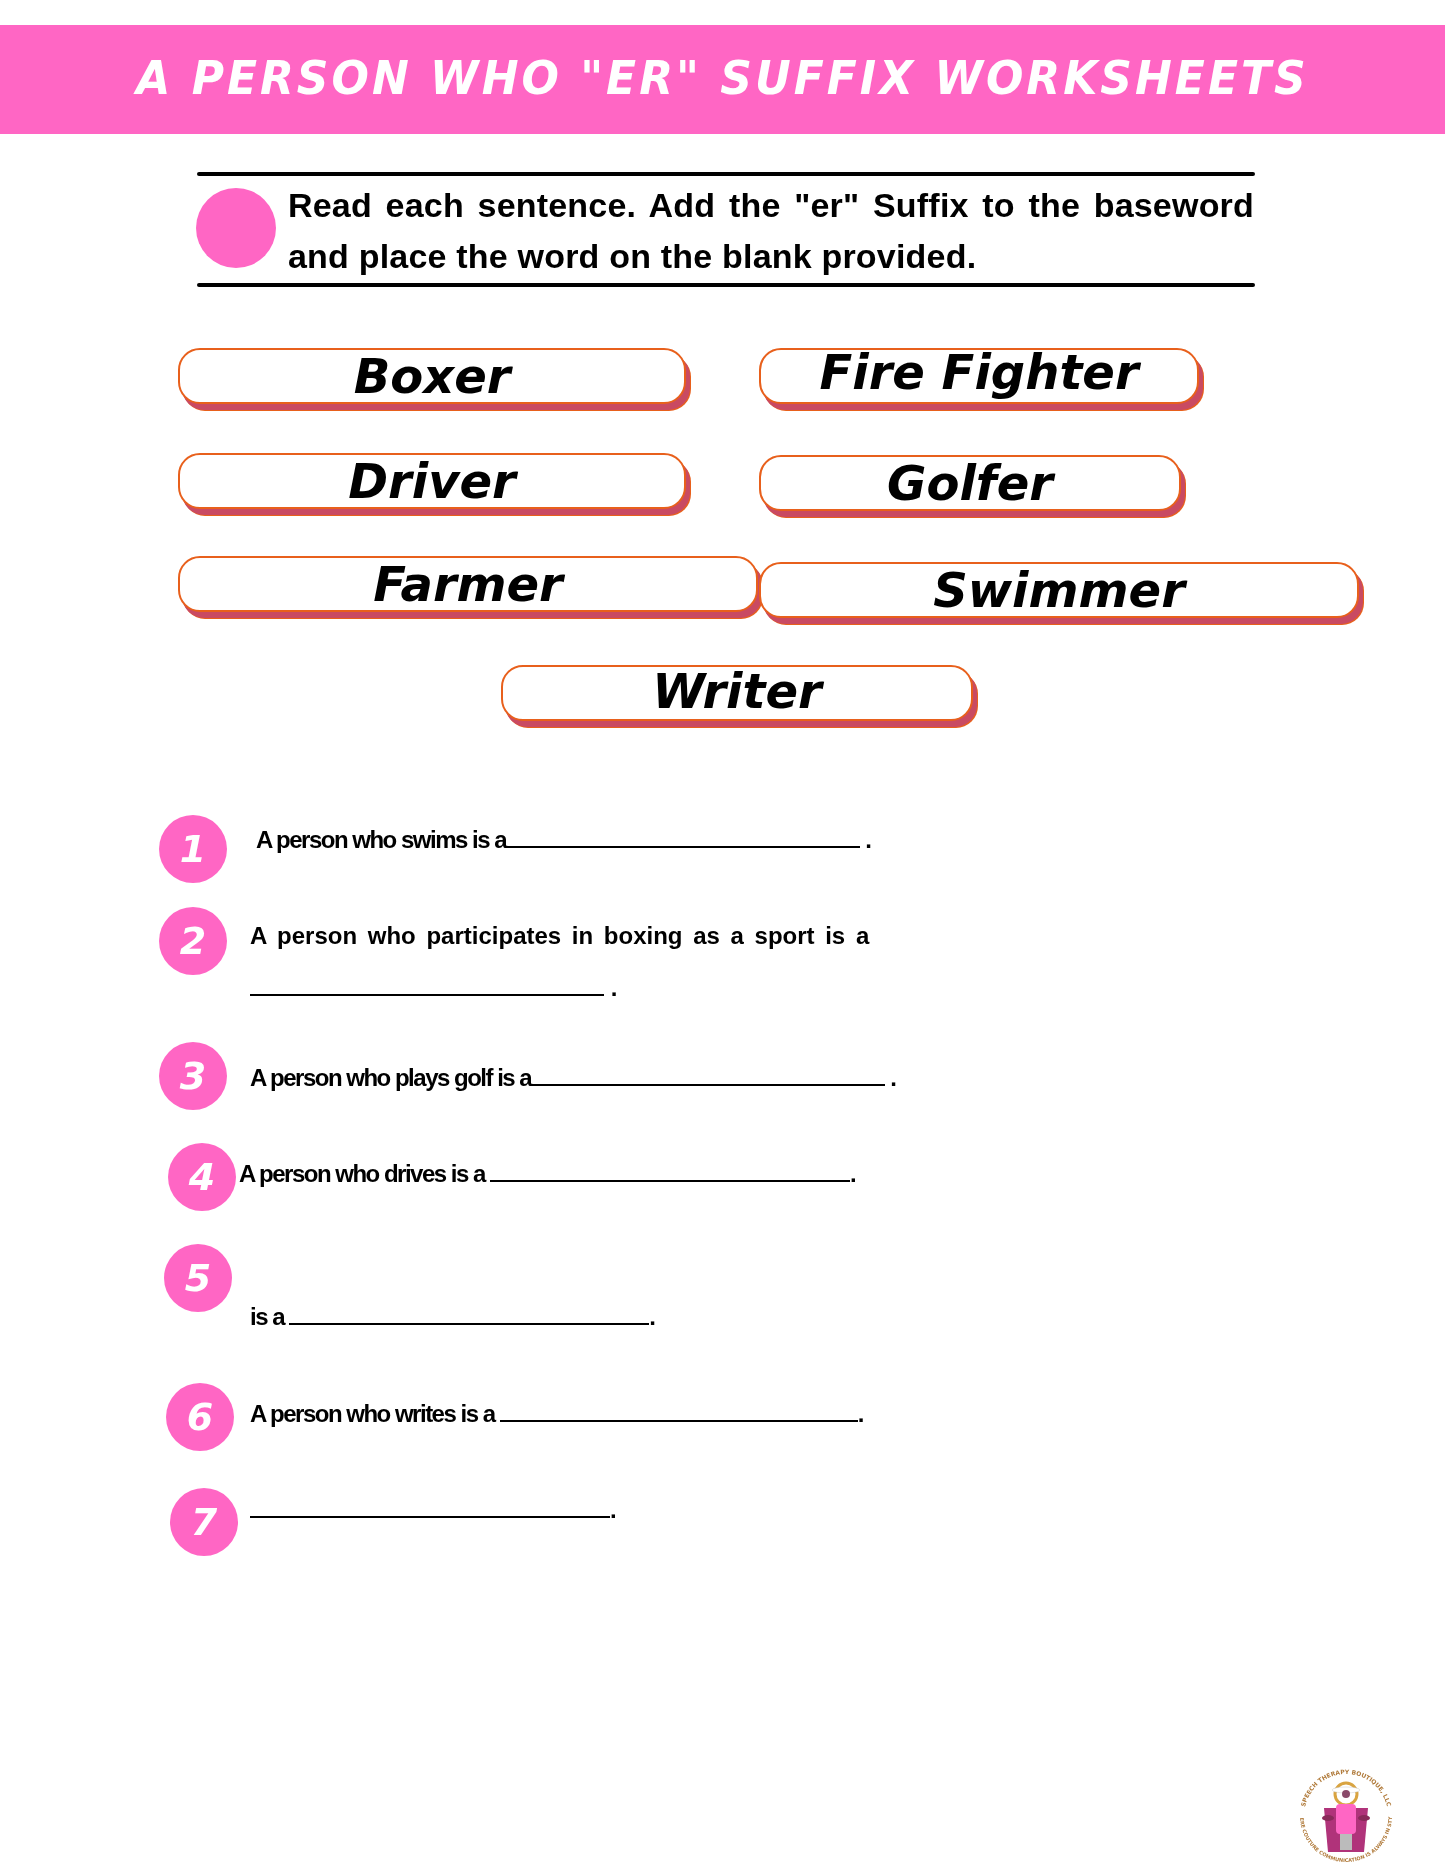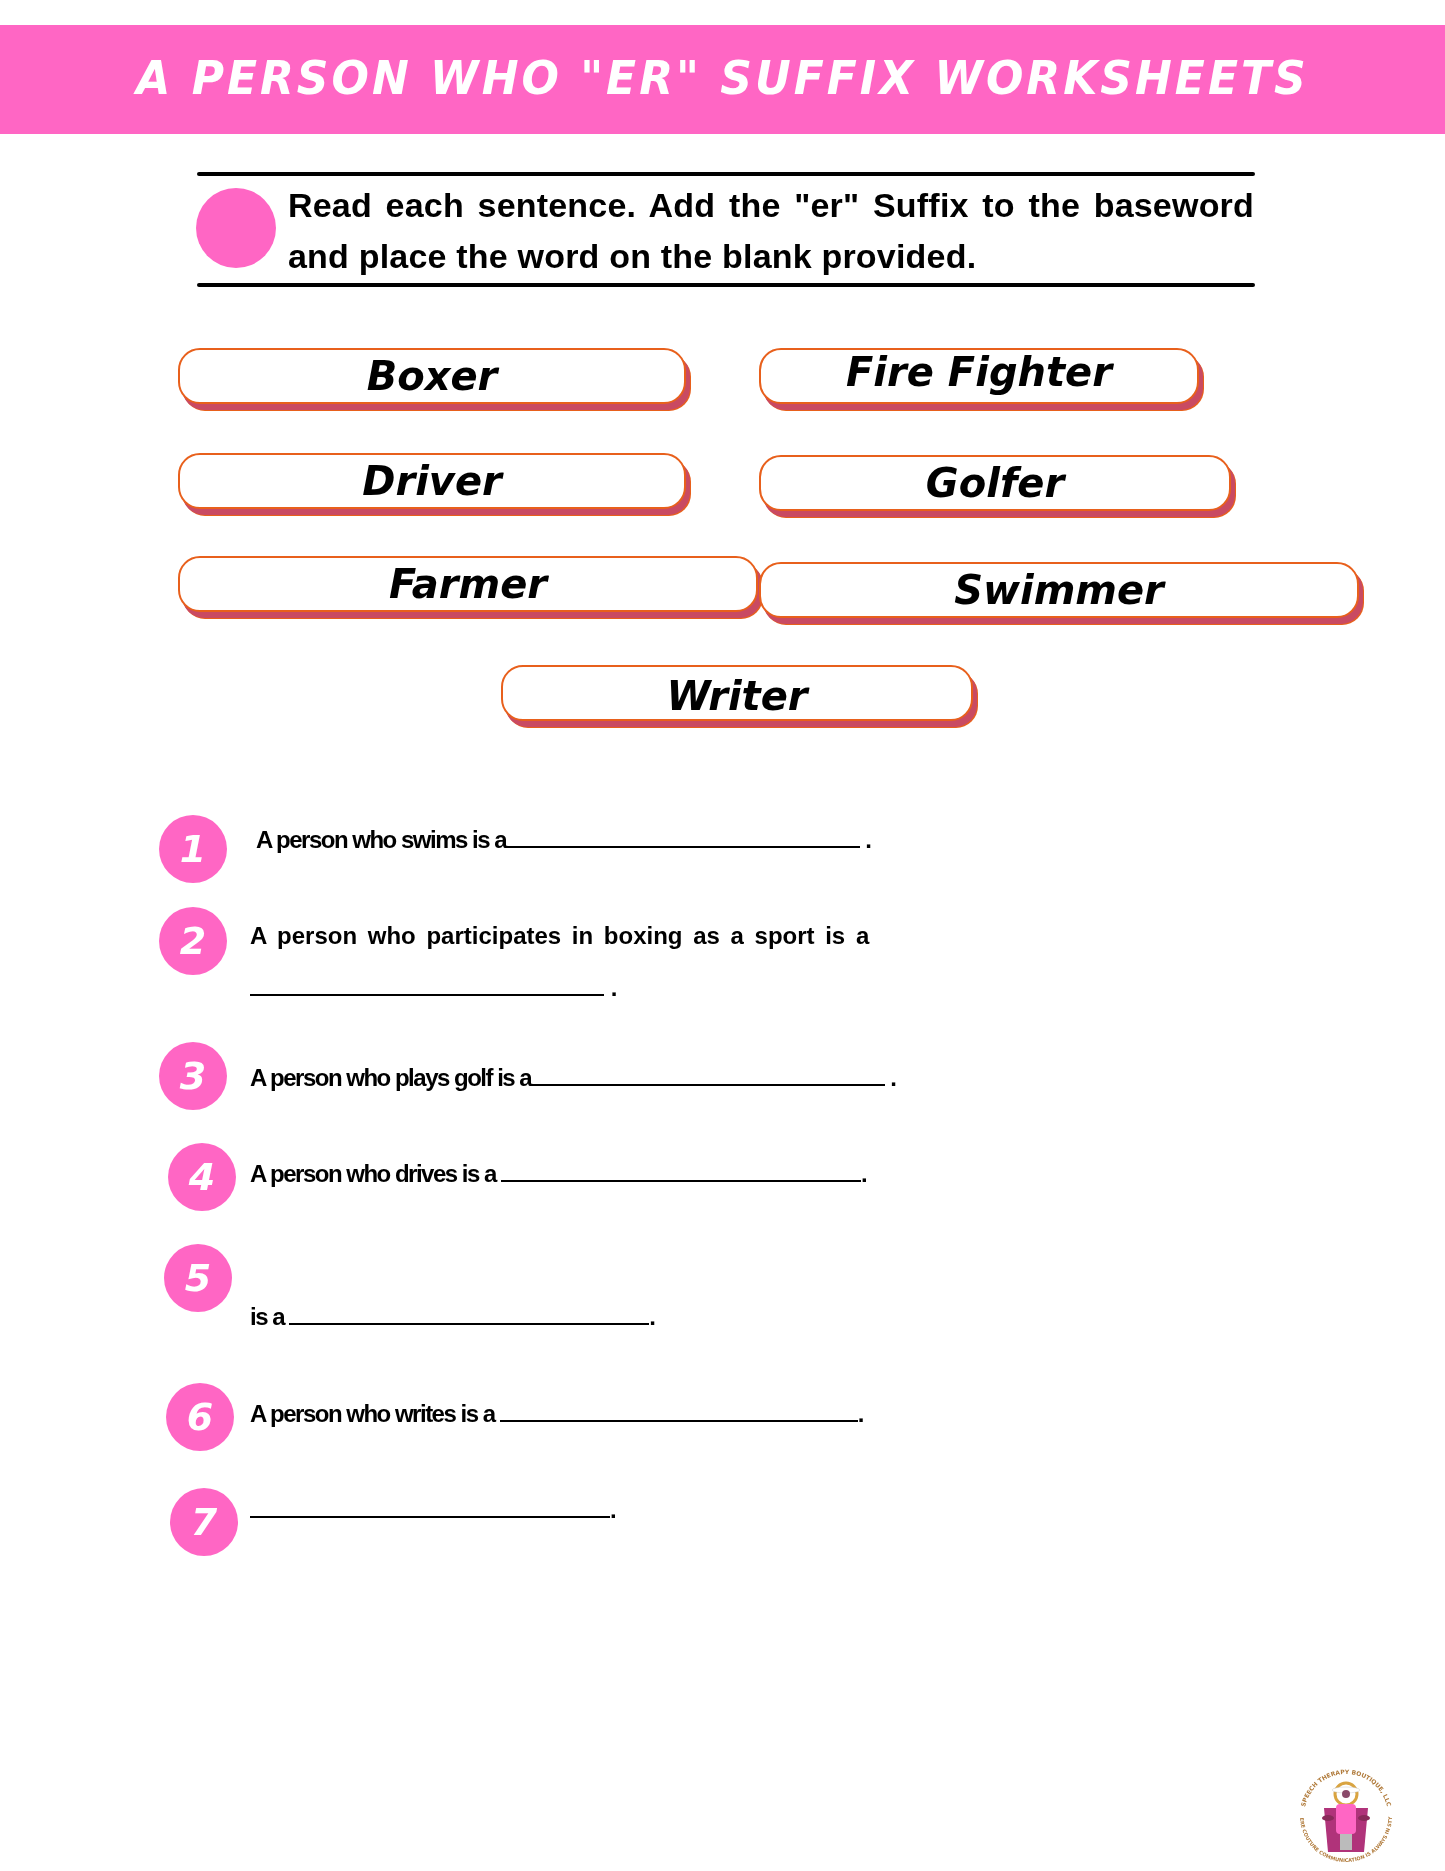--- a/index.html
+++ b/index.html
@@ -25,21 +25,21 @@
       text-align: justify; text-align-last: left; letter-spacing: 0.2px;
     }
 
     .word-card {
       position: absolute; height: 56px; box-sizing: border-box;
       background: #fff; border: 2px solid #e8601c; border-radius: 22px;
       box-shadow: 4px 6px 0 0 #c94a62, 5px 7px 0 0 #e8601c;
       display: flex; align-items: center; justify-content: center;
     }
     .word-label {
-      font-family: "DejaVu Sans", sans-serif; font-weight: bold; font-style: italic; font-size: 40px;
+      font-family: "DejaVu Sans", sans-serif; font-weight: bold; font-style: italic; font-size: 48px;
       color: #000;
     }
 
     .q-num {
       position: absolute; width: 68px; height: 68px; border-radius: 50%; background: #ff66c4;
       color: #fff; font-family: "DejaVu Sans", sans-serif; font-weight: bold; font-style: italic;
       font-size: 38px; display: flex; align-items: center; justify-content: center;
     }
     .q-text {
       position: absolute; font-family: "Liberation Sans", sans-serif; font-weight: bold; font-size: 24px;
@@ -66,21 +66,21 @@
 
 <div class="word-card" style="left:178px; top:348px; width:508px;">
   <span class="word-label">Boxer</span>
 </div>
 <div class="word-card" style="left:759px; top:348px; width:440px;">
   <span class="word-label" style="margin-top:-8px">Fire Fighter</span>
 </div>
 <div class="word-card" style="left:178px; top:453px; width:508px;">
   <span class="word-label">Driver</span>
 </div>
-<div class="word-card" style="left:759px; top:455px; width:472px;">
+<div class="word-card" style="left:759px; top:455px; width:422px;">
   <span class="word-label">Golfer</span>
 </div>
 <div class="word-card" style="left:178px; top:556px; width:580px;">
   <span class="word-label">Farmer</span>
 </div>
 <div class="word-card" style="left:759px; top:562px; width:600px;">
   <span class="word-label">Swimmer</span>
 </div>
 <div class="word-card" style="left:501px; top:665px; width:472px;align-items:flex-end;">
   <span class="word-label">Writer</span>
@@ -99,21 +99,21 @@
   <span>.</span>
 </div>
 
 <div class="q-num" style="left:159px; top:1042px;">3</div>
 <div class="q-text tight" style="left:250px; top:1054px; width:900px;">
   <span>A person who plays golf is a</span><span class="blank" style="width:354px"></span>
   <span>.</span>
 </div>
 
 <div class="q-num" style="left:168px; top:1143px;">4</div>
-<div class="q-text tight" style="left:250px; top:1150px; width:900px;">
+<div class="q-text tight" style="left:239px; top:1150px; width:900px;">
   <span>A person who drives  is a</span>
   <span class="blank" style="width:360px"></span><span>.</span>
 </div>
 
 <div class="q-num" style="left:164px; top:1244px;">5</div>
 <div class="q-text tight" style="left:250px; top:1245px; width:1000px;">
   <br>
   <span>is a</span>
   <span class="blank" style="width:360px"></span><span>.</span>
 </div>

